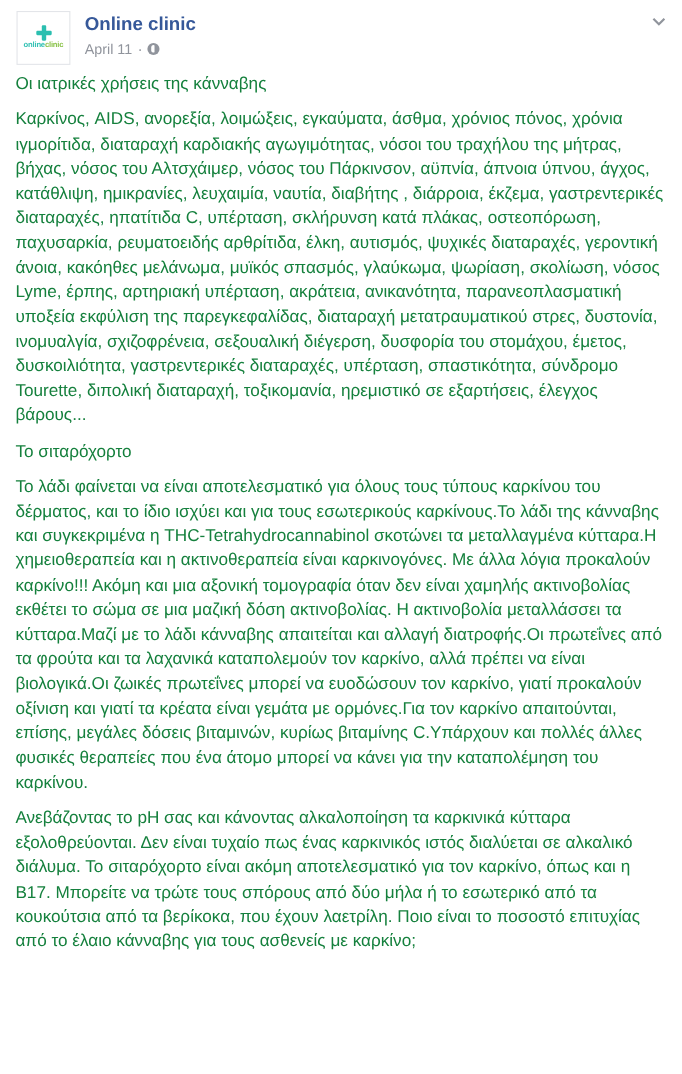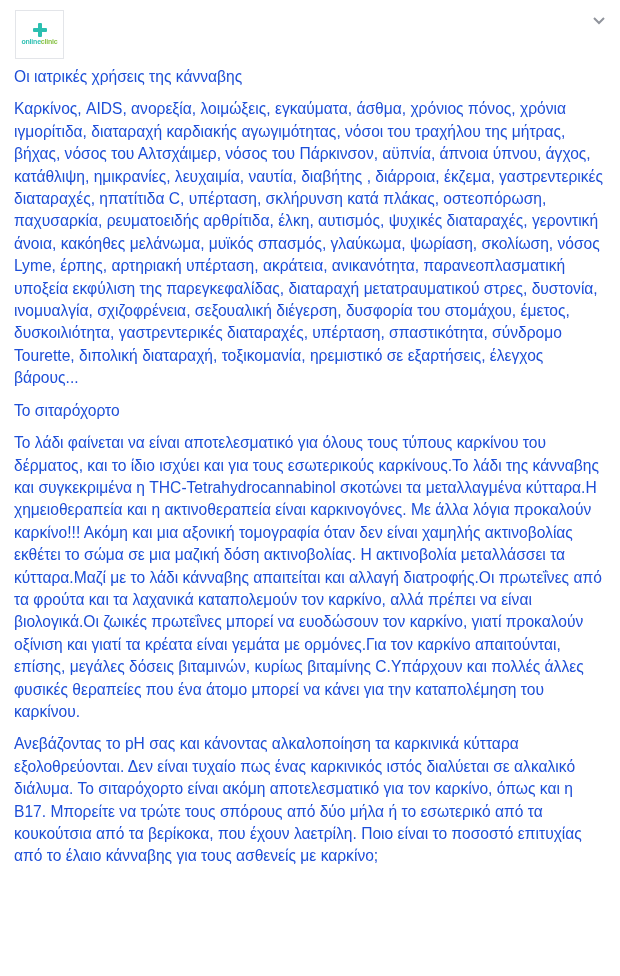--- a/index.html
+++ b/index.html
@@ -35,34 +35,42 @@
   }
   .globe:after {
     content:""; position:absolute; left:3px; top:2px; width:5px; height:7px;
     border-radius:50%; background:#fff; clip-path:polygon(0 0,60% 0,60% 100%,0 100%);
   }
   .chevron {
     position:absolute; right:14px; top:12px; width:14px; height:10px;
   }
   .body-text {
     position:absolute; left:14px; top:66px; width:595px;
-    font-size:15.6px; line-height:22.4px; color:#1d4ed8;
+    font-size:15.6px; line-height:22.4px; color:#15803d;
   }
   .body-text p { margin:0 0 10px 0; }
 </style>
 </head>
 <body>
 
 <div class="post">
 
   <div class="header">
     <div class="avatar">
       <div class="cross"></div>
       <div class="logo-text">
         <span class="a">online</span><span class="b">clinic</span>
+      </div>
+    </div>
+    <div class="meta">
+      <div class="page-name">Online clinic</div>
+      <div class="subline">
+        <span>April 11</span>
+        <span class="sep">·</span>
+        <span class="globe"></span>
       </div>
     </div>
   </div>
 
   <div class="chevron">
     <svg width="14" height="10" viewBox="0 0 14 10">
         <path d="M2 2 L7 7 L12 2" fill="none" stroke="#90949c" stroke-width="2"></path>
       </svg>
   </div>
 

